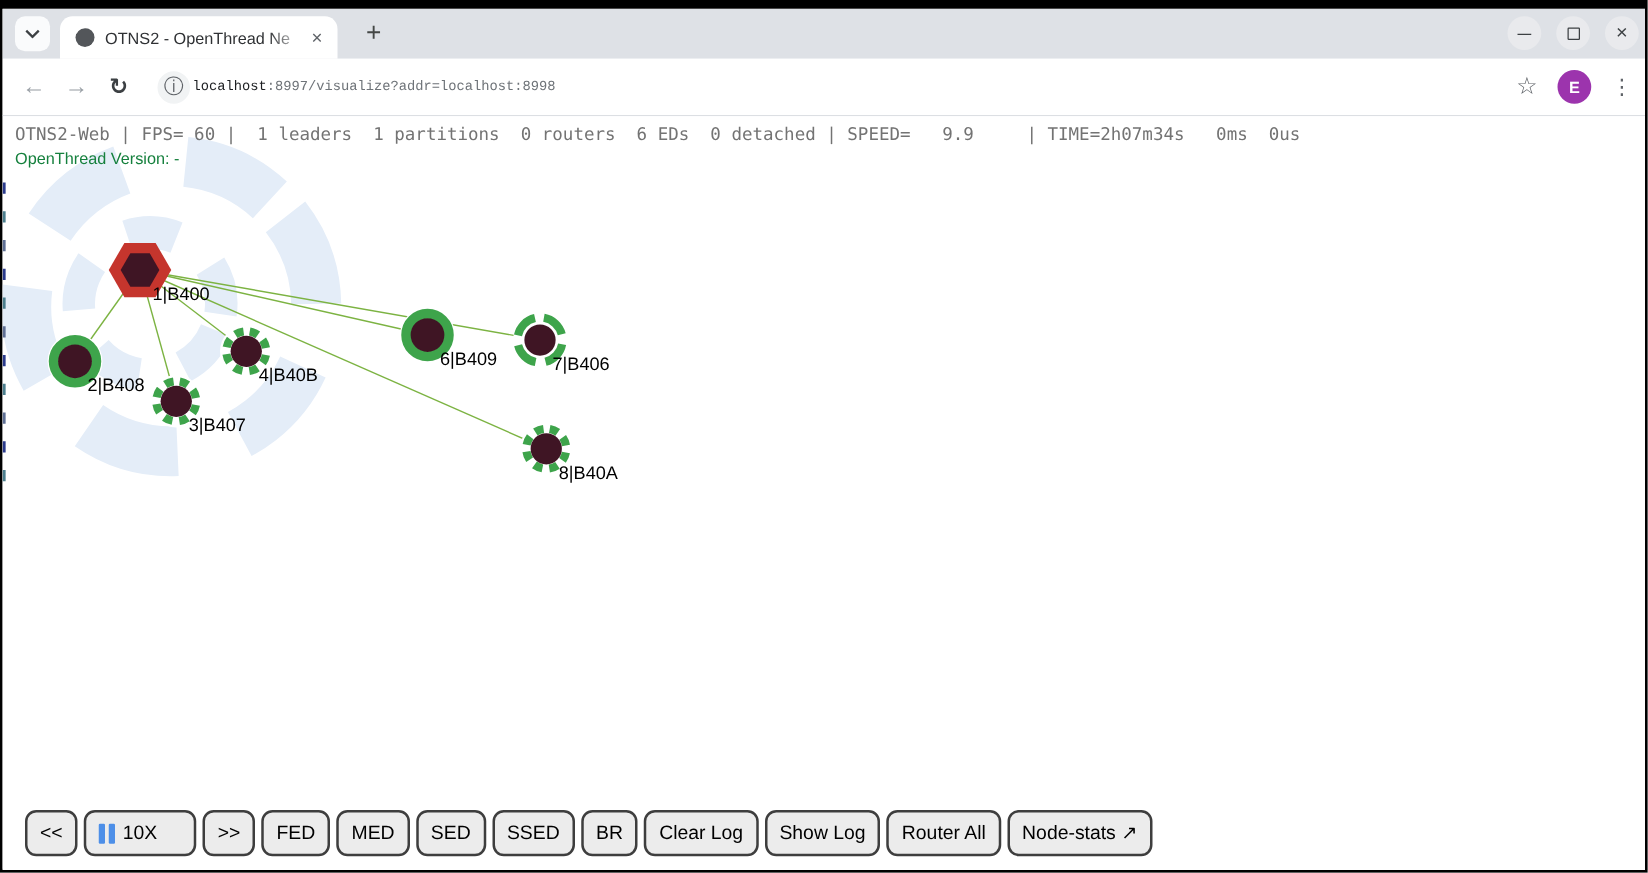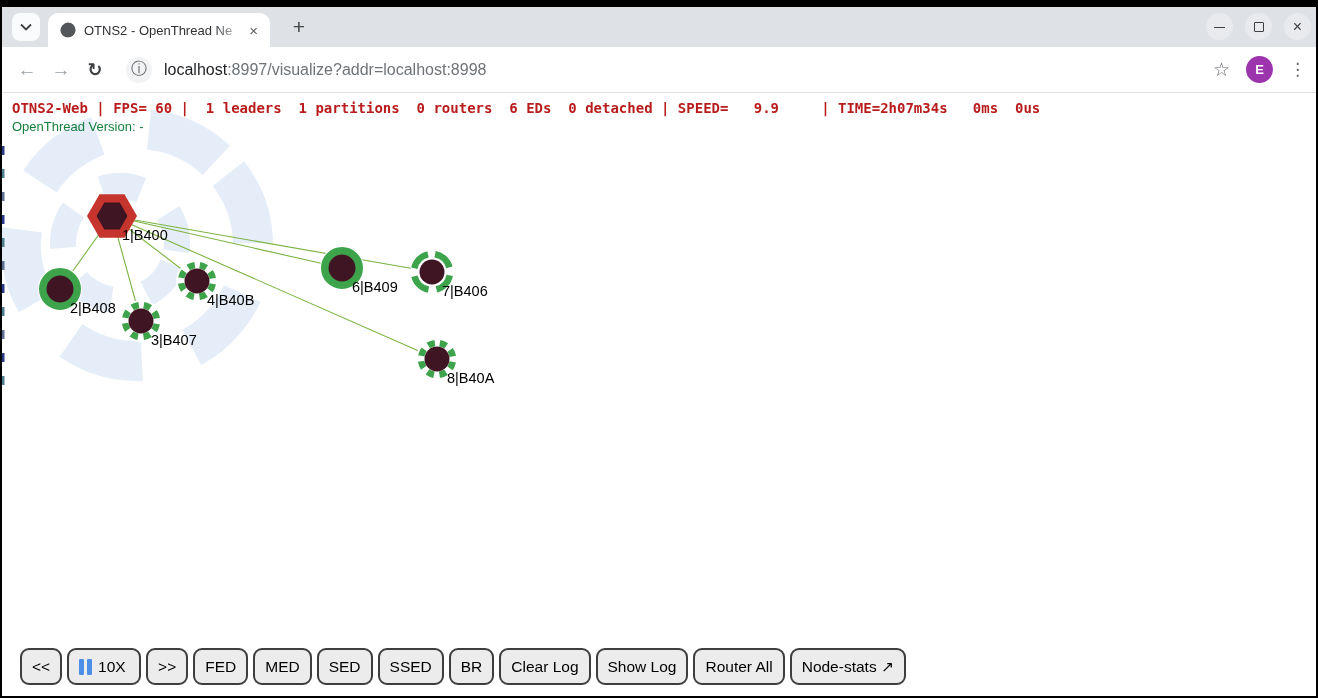--- a/index.html
+++ b/index.html
@@ -30,42 +30,42 @@
   .min-glyph{width:11px;height:1.6px;background:#3c4043;margin-top:2px;}
   .max-glyph{width:10px;height:10px;border:1.6px solid #3c4043;border-radius:1px;}
   .close-glyph{font-size:16px;line-height:1;}
   
   .addressbar{position:relative;height:46px;background:#fff;border-bottom:1px solid #dcdfe3;
     display:flex;align-items:center;}
   .nav-ic{font-size:19px;color:#9aa0a6;width:34px;text-align:center;cursor:pointer;}
   .nav-ic.reload{color:#3c4043;font-size:18px;font-weight:bold;}
   .info-chip{width:26px;height:26px;border-radius:50%;background:#f1f3f4;margin-left:14px;
     display:flex;align-items:center;justify-content:center;font-size:16px;color:#5f6368;cursor:pointer;}
-  .url{margin-left:12px;font-size:16px;white-space:nowrap;flex:1;cursor:text;}
+  .url{margin-left:2px;font-size:11px;white-space:nowrap;flex:1;cursor:text;font-family:Liberation Mono, monospace;}
   .url .host{color:#1c1e21;}
   .url .rest{color:#6e7378;}
   .addr-right{display:flex;align-items:center;gap:16px;margin-right:10px;}
   .star-ic{font-size:19px;color:#5f6368;cursor:pointer;}
   .avatar{width:27px;height:27px;border-radius:50%;background:#9c34ad;color:#fff;
     font-size:13px;font-weight:bold;display:flex;align-items:center;justify-content:center;cursor:pointer;}
   .menu-ic{font-size:17px;color:#5f6368;cursor:pointer;}
   
   .content{position:relative;height:602px;background:#fff;}
   .statusline{position:absolute;left:10px;top:7px;margin:0;
     font-family:"DejaVu Sans Mono","Liberation Mono",monospace;
-    font-size:14px;font-weight:bold;color:#b91c1c;white-space:pre;z-index:3;}
+    font-size:14px;font-weight:normal;color:#737373;white-space:pre;z-index:3;}
   .versionline{position:absolute;left:10px;top:26px;font-size:13px;color:#15803d;z-index:3;}
   #net-canvas{position:absolute;left:0;top:0;width:100%;height:100%;z-index:1;}
   #net-canvas text{font-family:"Liberation Sans","DejaVu Sans",sans-serif;}
   
   .toolbar{position:absolute;left:18px;bottom:10px;display:flex;gap:5px;z-index:4;}
   .tbtn{height:37px;background:#ececec;border:2.5px solid #3e3e3e;border-radius:9px;
     font-family:"Liberation Sans","DejaVu Sans",sans-serif;font-size:15.5px;color:#000;
     display:flex;align-items:center;padding:0 10px;cursor:pointer;white-space:nowrap;}
-  .tbtn.speed{width:74px;justify-content:flex-start;}
+  .tbtn.speed{width:90px;justify-content:flex-start;}
   .pause-icon{display:inline-flex;gap:3px;margin-right:6px;}
   .pause-icon i{width:5px;height:16px;background:#4d8fe8;border-radius:1px;}
 </style>
 </head>
 <body>
 
 <div class="frame">
 
   <div class="tabstrip">
     <div class="tab-search">

